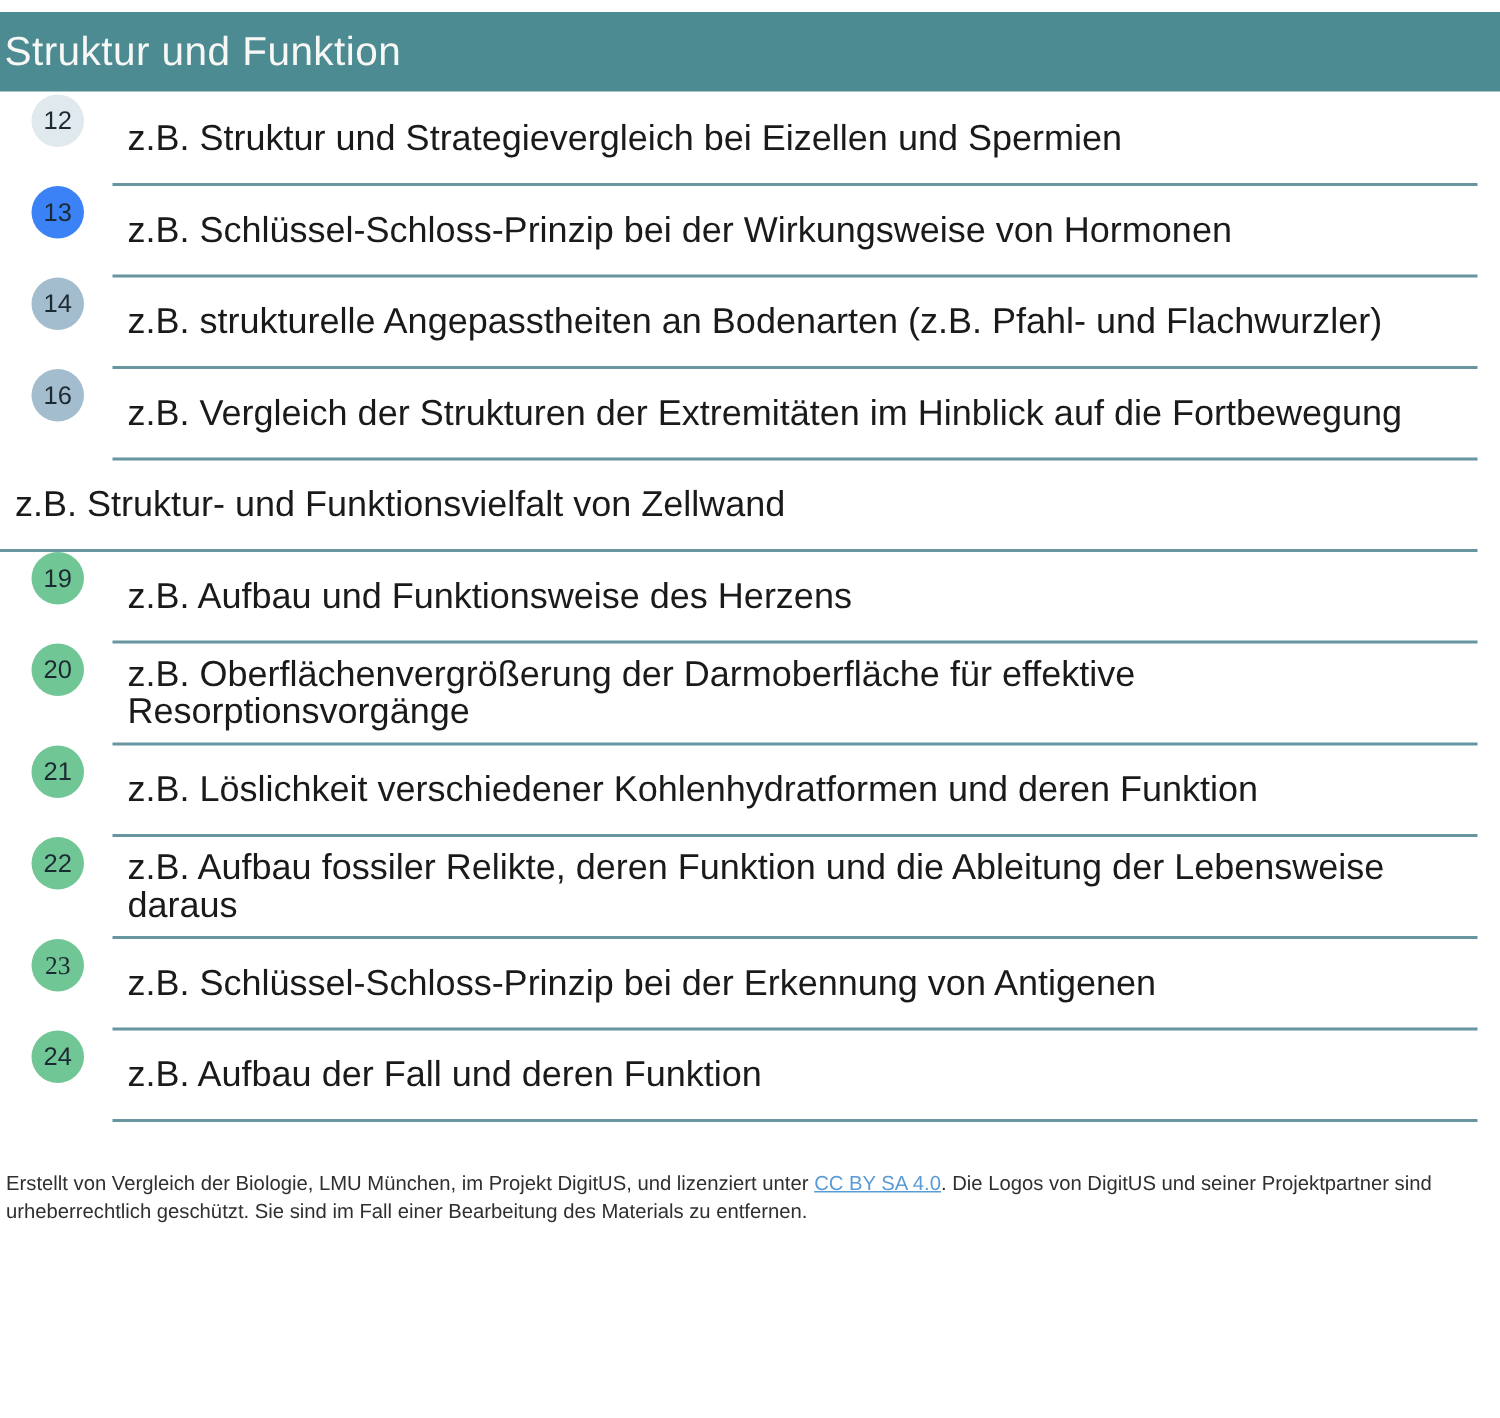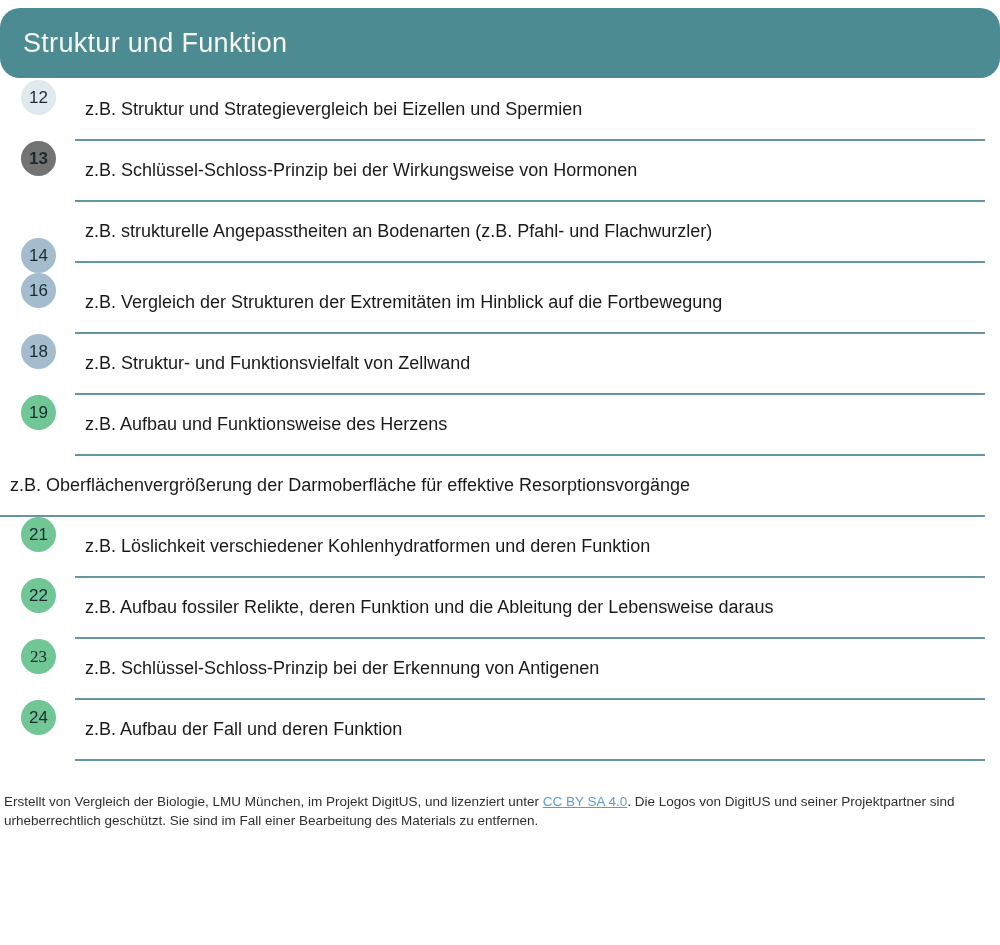--- a/index.html
+++ b/index.html
@@ -14,25 +14,24 @@
     height:945px;
     background:#ffffff;
     font-family:"Liberation Sans","DejaVu Sans",sans-serif;
     color:var(--text);
     overflow:hidden;
   }
   .page{padding-top:8px;}
   
   .header{
     background:var(--header-bg);
-    height:70px;
-    display:flex;
-    align-items:center;
-    padding-left:23px;
-    border-radius:20px;
+    height:53px;
+    display:flex;
+    align-items:center;
+    padding-left:3px;
   }
   .header h1{
     color:#f7f8f5;
     font-size:27px;
     font-weight:400;
     letter-spacing:.3px;
   }
   
   .list{margin-top:2px;}
   .row{
@@ -60,21 +59,21 @@
   .text-col{
     flex:1 1 auto;
     margin-right:15px;
     border-bottom:2px solid var(--divider);
     display:flex;
     align-items:center;
     min-height:61px;
     padding:8px 4px 8px 10px;
   }
   .item-text{
-    font-size:18px;
+    font-size:24px;
     line-height:25px;
     color:var(--text);
   }
   
   .footer{
     margin-top:31px;
     padding:0 8px 0 4px;
     font-size:13.5px;
     line-height:19px;
     color:#2f2f2f;
@@ -98,66 +97,66 @@
     <div class="badge-col">
       <div class="badge" style="background-color: rgb(223, 233, 238);">12</div>
     </div>
     <div class="text-col">
       <span class="item-text">z.B. Struktur und Strategievergleich bei Eizellen und Spermien</span>
     </div>
   </div>
 
   <div class="row">
     <div class="badge-col">
-      <div class="badge" style="background-color: #737373; font-weight: bold;">13</div>
+      <div class="badge" style="background-color: #3b82f6;">13</div>
     </div>
     <div class="text-col">
       <span class="item-text">z.B. Schlüssel-Schloss-Prinzip bei der Wirkungsweise von Hormonen</span>
     </div>
   </div>
 
   <div class="row">
     <div class="badge-col">
-      <div class="badge" style="background-color: rgb(163, 189, 206); margin-top: 36px;">14</div>
+      <div class="badge" style="background-color: rgb(163, 189, 206);">14</div>
     </div>
     <div class="text-col">
       <span class="item-text">z.B. strukturelle Angepasstheiten an Bodenarten (z.B. Pfahl- und Flachwurzler)</span>
     </div>
   </div>
 
 
   <div class="row">
     <div class="badge-col">
       <div class="badge" style="background-color: rgb(163, 189, 206);">16</div>
     </div>
     <div class="text-col">
       <span class="item-text">z.B. Vergleich der Strukturen der Extremitäten im Hinblick auf die Fortbewegung</span>
     </div>
   </div>
 
 
   <div class="row">
-    <div class="badge-col">
-      <div class="badge" style="background-color: rgb(163, 189, 206);">18</div>
-    </div>
     <div class="text-col">
       <span class="item-text">z.B. Struktur- und Funktionsvielfalt von Zellwand</span>
     </div>
   </div>
 
   <div class="row">
     <div class="badge-col">
       <div class="badge" style="background-color: rgb(112, 198, 148);">19</div>
     </div>
     <div class="text-col">
       <span class="item-text">z.B. Aufbau und Funktionsweise des Herzens</span>
     </div>
   </div>
 
   <div class="row">
+    <div class="badge-col">
+      <div class="badge" style="background-color: rgb(112, 198, 148);">20</div>
+    </div>
     <div class="text-col">
       <span class="item-text">z.B. Oberflächenvergrößerung der Darmoberfläche für effektive Resorptionsvorgänge</span>
     </div>
   </div>
 
   <div class="row">
     <div class="badge-col">
       <div class="badge" style="background-color: rgb(112, 198, 148);">21</div>
     </div>
     <div class="text-col">

